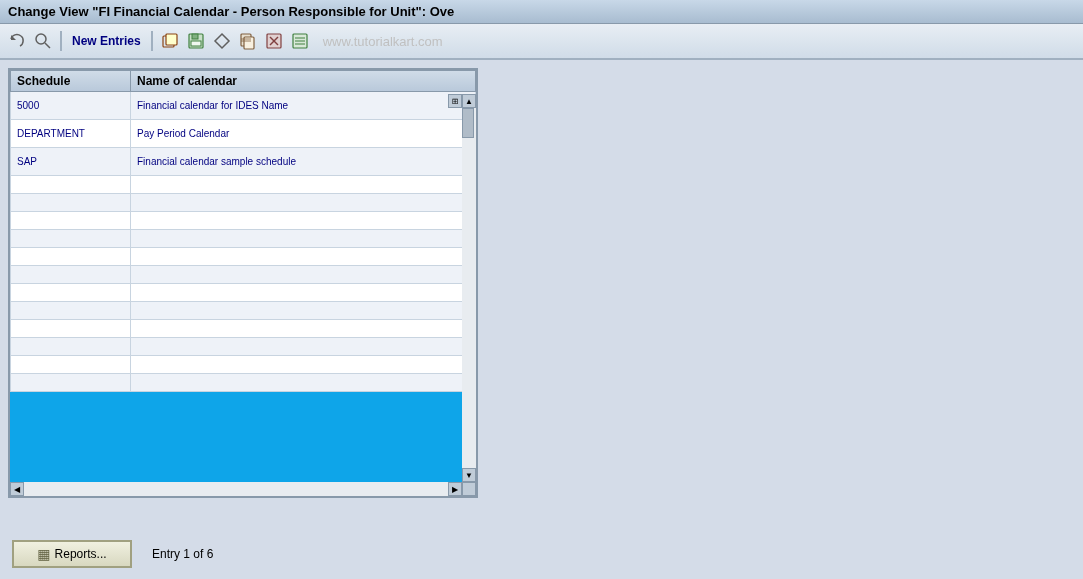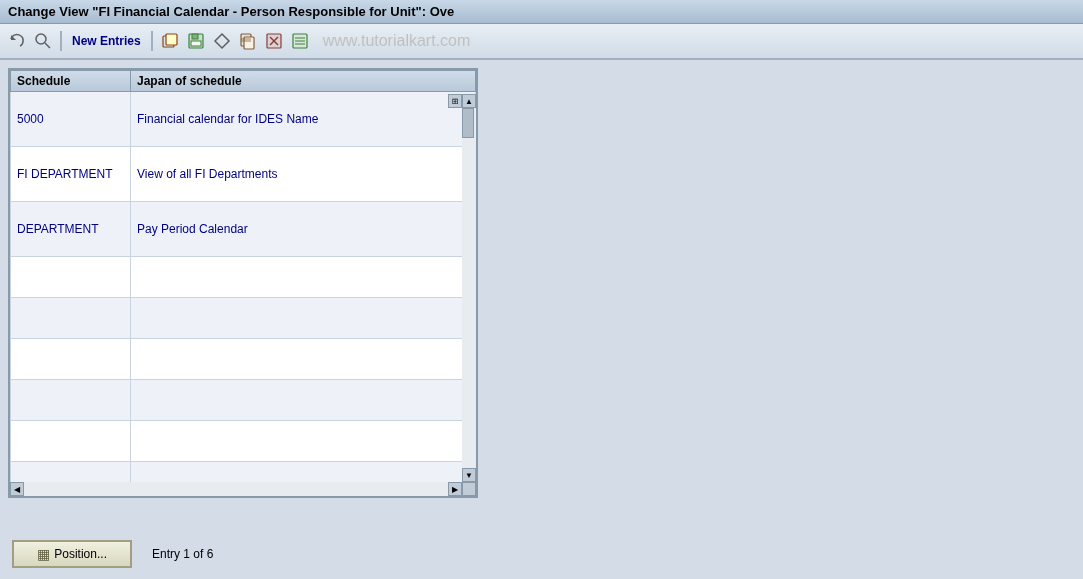--- a/index.html
+++ b/index.html
@@ -53,21 +53,21 @@
     .toolbar-label {
       font-size: 12px;
       color: #000080;
       font-weight: bold;
       cursor: pointer;
       padding: 2px 4px;
     }
 
     .watermark {
       color: #c0c0c0;
-      font-size: 16px;
+      font-size: 13px;
       margin-left: 8px;
     }
 
     
     .main-content {
       display: flex;
       padding: 8px;
       gap: 8px;
       height: calc(579px - 34px - 28px - 50px);
     }
@@ -109,24 +109,24 @@
       background: #eef2f8;
     }
 
     .sap-table tbody tr:nth-child(even) {
       background: #ffffff;
     }
 
     .sap-table tbody td {
       border: 1px solid #c8d4e0;
       border-top: none;
-      padding: 20px 6px;
+      padding: 8px 6px;
       height: 18px;
       color: #000080;
-      font-size: 12px;
+      font-size: 10px;
     }
 
     .sap-table tbody td.schedule-col {
       width: 110px;
       font-weight: normal;
     }
 
     .sap-table tbody td.name-col {
       font-weight: normal;
     }
@@ -317,35 +317,35 @@
   </div>
   <span class="watermark">www.tutorialkart.com</span>
 </div>
 
 <div class="main-content">
   <div class="table-container" style="position: relative;">
     <table class="sap-table">
       <thead>
         <tr>
           <th style="width:120px;">Schedule</th>
-          <th>Japan of schedule</th>
+          <th>Name of calendar</th>
         </tr>
       </thead>
       <tbody id="table-body">
       <tr>
             <td class="schedule-col">5000</td>
             <td class="name-col">Financial calendar for IDES Name</td>
           </tr>
           <tr>
-            <td class="schedule-col">FI DEPARTMENT</td>
-            <td class="name-col">View of all FI Departments</td>
-          </tr>
-          <tr>
             <td class="schedule-col">DEPARTMENT</td>
             <td class="name-col">Pay Period Calendar</td>
+          </tr>
+          <tr>
+            <td class="schedule-col">SAP</td>
+            <td class="name-col">Financial calendar sample schedule</td>
           </tr>
           <tr>
             <td class="schedule-col"></td>
             <td class="name-col"></td>
           </tr>
           <tr>
             <td class="schedule-col"></td>
             <td class="name-col"></td>
           </tr>
           <tr>
@@ -409,16 +409,16 @@
       <div class="h-scroll-btn">▶</div>
     </div>
 
     <div style="position:absolute; bottom:0; right:0; width:14px; height:14px; background:#c0ccd8; border:1px solid #8899aa;"></div>
   </div>
 </div>
 
 <div class="bottom-bar">
   <button class="position-button">
     <span style="font-size:14px; color:#606040;">▦</span>
-    <span>Position...</span>
+    <span>Reports...</span>
   </button>
   <span class="entry-label">Entry 1 of 6</span>
 </div>
 
 </body></html>

